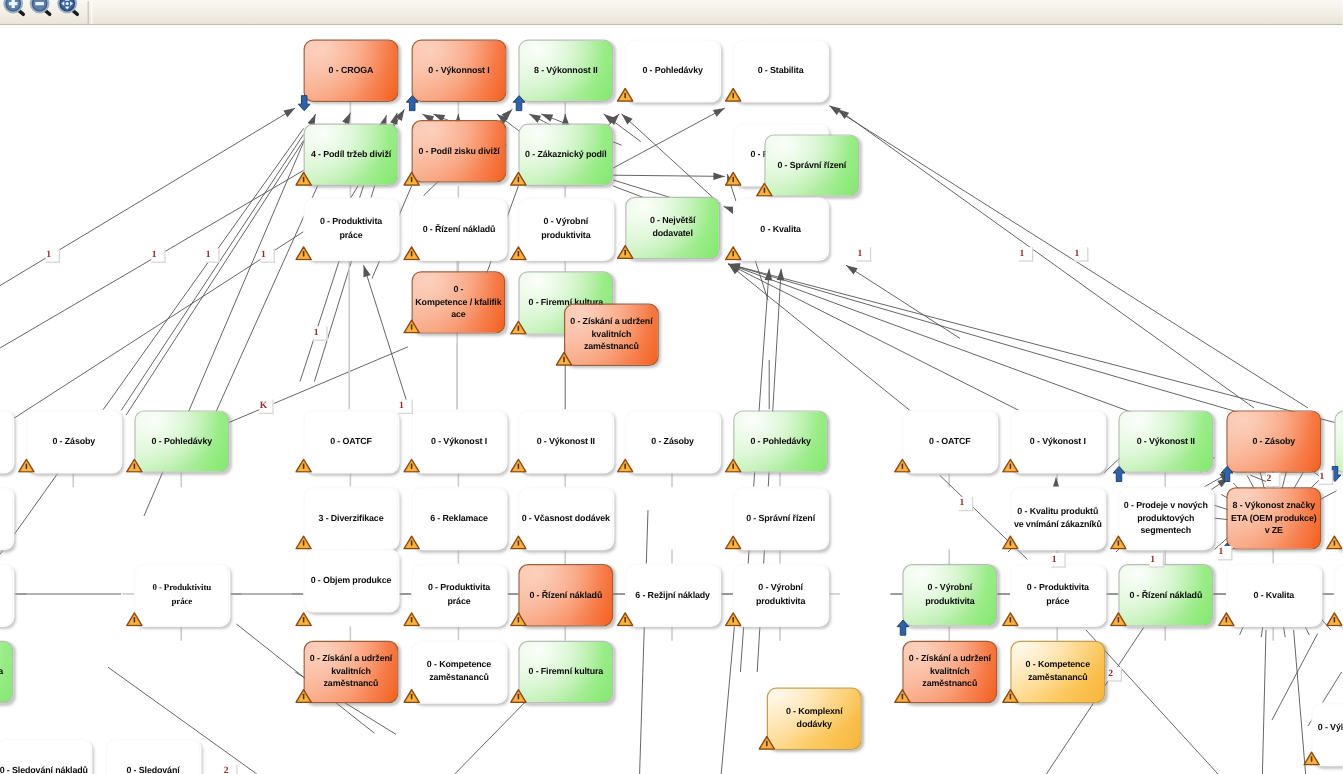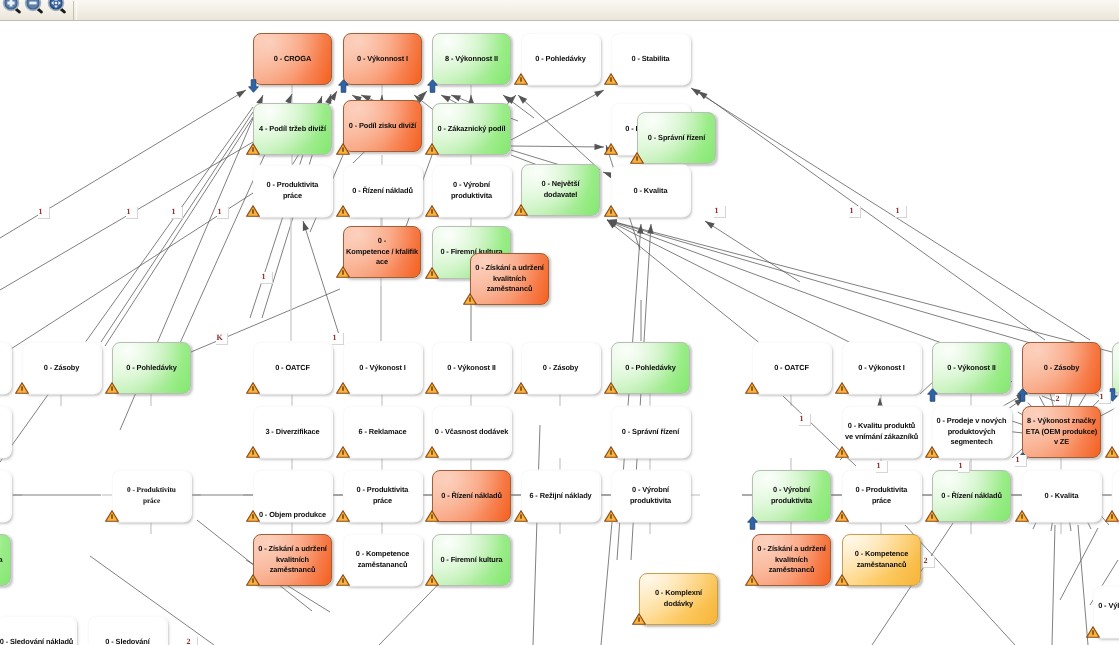--- a/index.html
+++ b/index.html
@@ -471,21 +471,21 @@
               <path d="M7 2.6 L11.7 10.4 L2.3 10.4 Z" fill="#f9b440"></path>
               <rect x="6.35" y="4.2" width="1.3" height="4.6" rx="0.4" fill="#55300a"></rect>
             </svg></div>
           <div class="node n-white" style="left: 112px; top: 470px; width: 79px; height: 52px; font-family: Liberation Serif, serif;"><span>0 - Produktivitu
 práce</span></div>
           <div class="warn" style="left: 105px; top: 509px;"><svg viewBox="0 0 14 12" width="14" height="12">
               <path d="M7 0.7 L13.4 11.3 L0.6 11.3 Z" fill="#e8952c" stroke="#8a4a17" stroke-width="1.1" stroke-linejoin="round"></path>
               <path d="M7 2.6 L11.7 10.4 L2.3 10.4 Z" fill="#f9b440"></path>
               <rect x="6.35" y="4.2" width="1.3" height="4.6" rx="0.4" fill="#55300a"></rect>
             </svg></div>
-          <div class="node n-white" style="left: 253px; top: 470px; width: 79px; height: 52px; align-items: flex-end;"><span>0 - Objem produkce</span></div>
+          <div class="node n-white" style="left: 253px; top: 458px; width: 79px; height: 52px;"><span>0 - Objem produkce</span></div>
           <div class="warn" style="left: 246px; top: 509px;"><svg viewBox="0 0 14 12" width="14" height="12">
               <path d="M7 0.7 L13.4 11.3 L0.6 11.3 Z" fill="#e8952c" stroke="#8a4a17" stroke-width="1.1" stroke-linejoin="round"></path>
               <path d="M7 2.6 L11.7 10.4 L2.3 10.4 Z" fill="#f9b440"></path>
               <rect x="6.35" y="4.2" width="1.3" height="4.6" rx="0.4" fill="#55300a"></rect>
             </svg></div>
           <div class="node n-white" style="left: 343px; top: 470px; width: 79px; height: 52px;"><span>0 - Produktivita
 práce</span></div>
           <div class="warn" style="left: 336px; top: 509px;"><svg viewBox="0 0 14 12" width="14" height="12">
               <path d="M7 0.7 L13.4 11.3 L0.6 11.3 Z" fill="#e8952c" stroke="#8a4a17" stroke-width="1.1" stroke-linejoin="round"></path>
               <path d="M7 2.6 L11.7 10.4 L2.3 10.4 Z" fill="#f9b440"></path>

